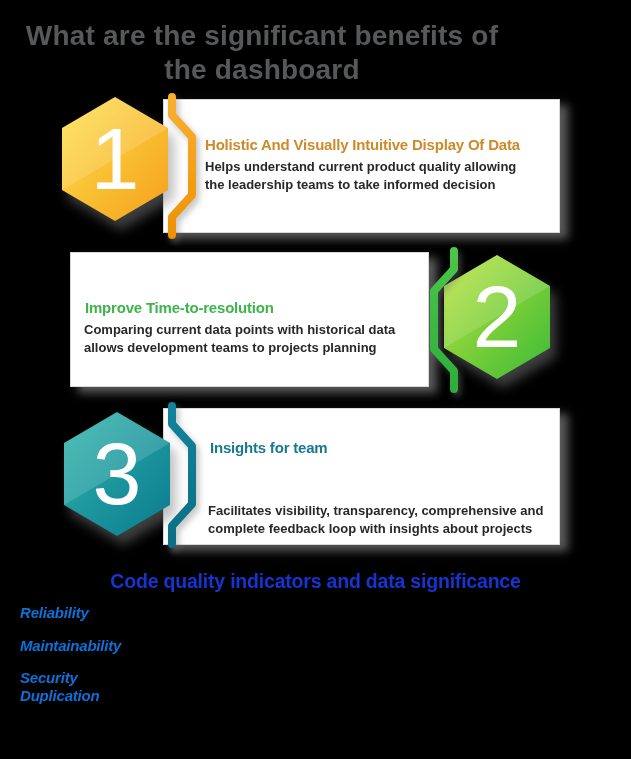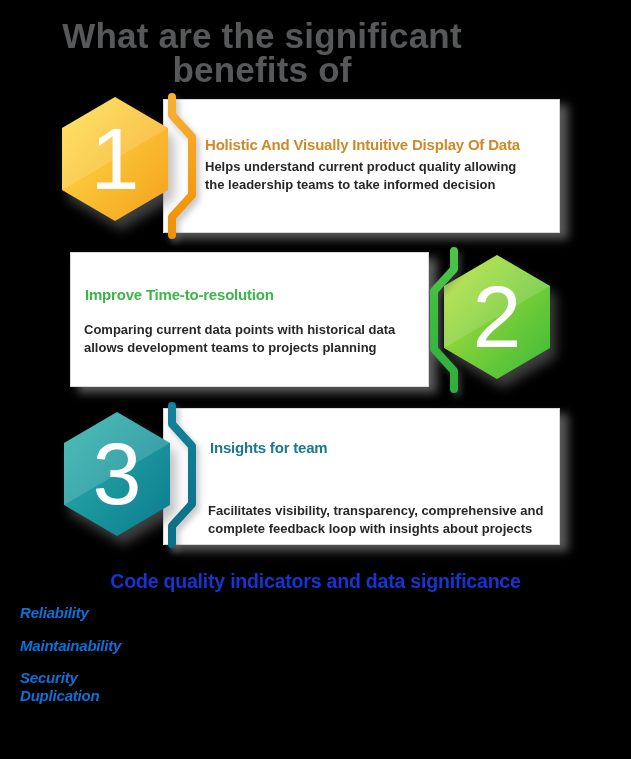--- a/index.html
+++ b/index.html
@@ -2,35 +2,35 @@
 <html><head>
 <meta charset="utf-8">
 <style>
   html,body{margin:0;padding:0;background:#000;}
   body{width:631px;height:759px;position:relative;overflow:hidden;
        font-family:"Liberation Sans",sans-serif;}
   .abs{position:absolute;}
 
   
   .page-title{top:19px;left:0;width:524px;text-align:center;
-    font-size:35px;font-weight:bold;line-height:34px;color:#57585a;letter-spacing:.2px;}
+    font-size:28px;font-weight:bold;line-height:34px;color:#57585a;letter-spacing:.2px;}
 
   
   .card{background:#fff;border:1px solid #d8d8d8;
         box-shadow:8px 6px 9px rgba(165,165,165,.55);z-index:1;}
   .card1{left:163px;top:99px;width:395px;height:132px;}
   .card2{left:70px;top:252px;width:357px;height:133px;}
   .card3{left:163px;top:408px;width:395px;height:135px;}
 
   .card-title{font-weight:bold;font-size:15px;letter-spacing:-.2px;white-space:nowrap;z-index:4;}
   .card-body{font-weight:bold;font-size:13px;line-height:18px;color:#282828;z-index:4;}
 
   .t1{left:205px;top:136px;}
   .b1{left:205px;top:158px;width:330px;}
-  .t2{left:85px;top:286px;text-align:right;}
+  .t2{left:85px;top:299px;text-align:right;}
   .b2{left:84px;top:321px;width:352px;}
   .t3{left:210px;top:439px;}
   .b3{left:208px;top:482px;width:360px;margin-top:20px;}
 
   
   .hex{width:106px;height:124px;z-index:2;}
   .hex svg{overflow:visible;}
   .hex1{left:62px;top:97px;}
   .hex2{left:444px;top:255px;}
   .hex3{left:64px;top:412px;}
@@ -54,20 +54,21 @@
   .indicators-heading{top:570px;left:0;width:631px;text-align:center;
     font-size:19.5px;font-weight:bold;letter-spacing:-.2px;}
   .indicator{left:20px;font-size:15px;font-weight:bold;letter-spacing:-.2px;font-style:italic;}
   .ind0{top:604px;} .ind1{top:637px;} .ind2{top:669px;} .ind3{top:687px;}
 </style>
 </head>
 <body>
 
 <div class="abs page-title" style="color: rgb(87, 88, 90);">
   <div>What are the significant benefits of</div>
+  <div>the dashboard</div>
 </div>
 
 <div class="abs card card1"></div>
 
 <div class="abs bracket br1">
   <svg width="36" height="150" viewBox="0 0 36 150">
     <defs>
       <linearGradient id="gb1" x1="0" y1="0" x2="0" y2="1">
         <stop offset="0" stop-color="#f8b032"></stop>
         <stop offset="1" stop-color="#ef9104"></stop>

